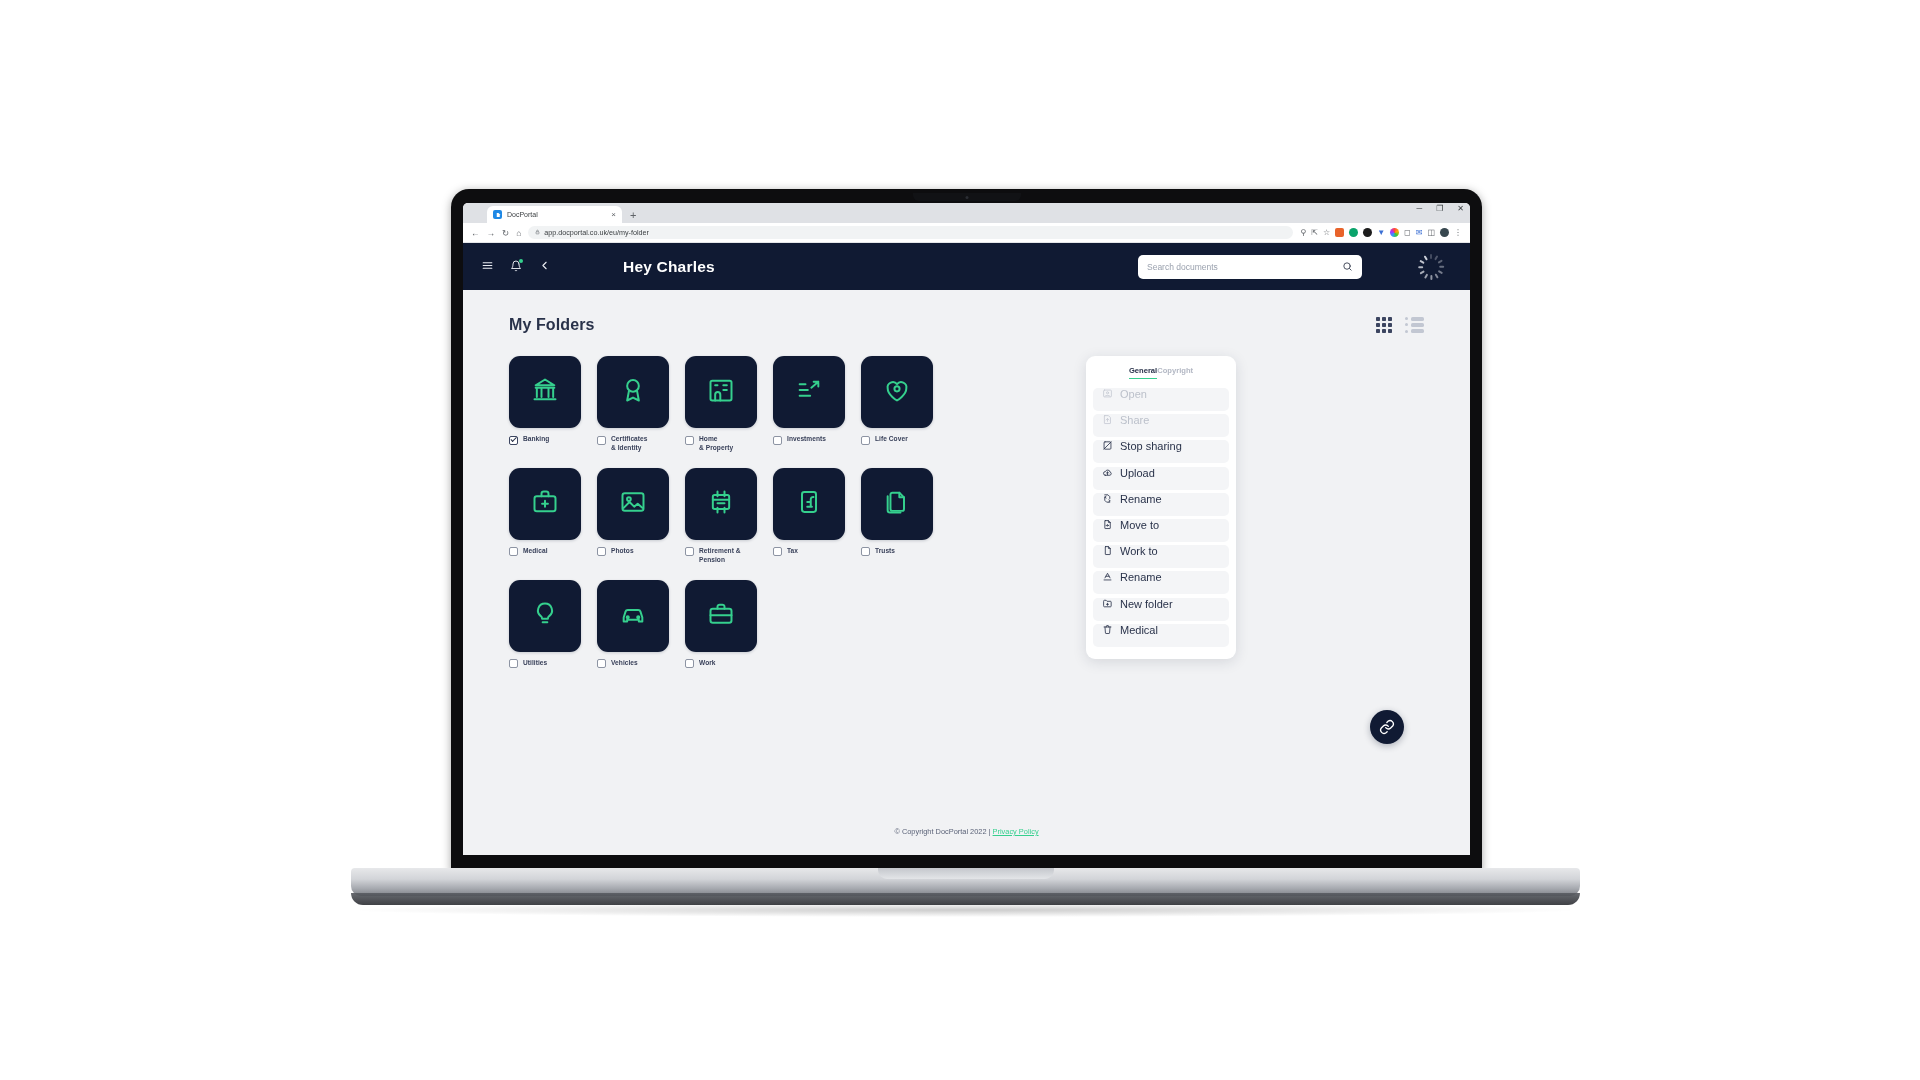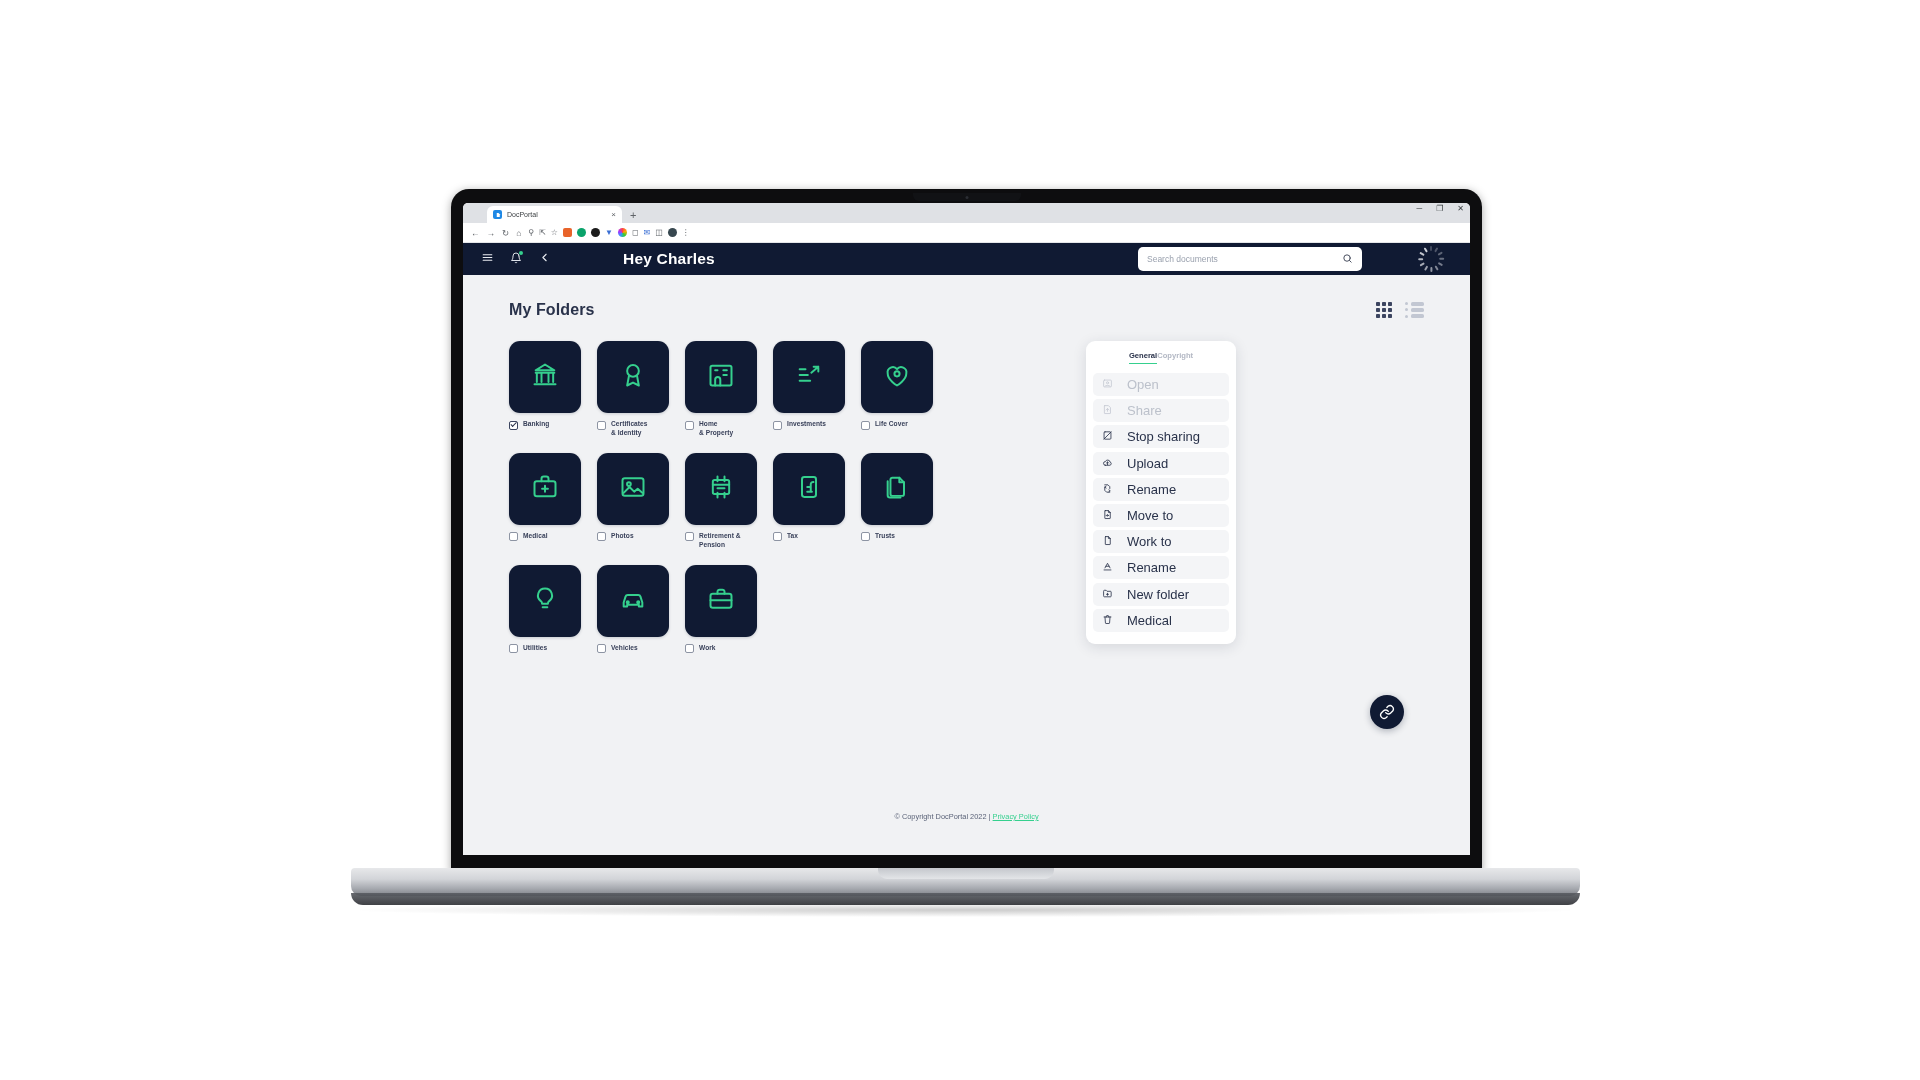--- a/index.html
+++ b/index.html
@@ -103,21 +103,21 @@
   }
   .lock-ico { font-size: 6.5px; color: #5f6368; }
   .ext-row { display: flex; align-items: center; gap: 5px; }
   .ext { width: 9px; height: 9px; border-radius: 2px; }
   .ext-g { font-size: 8px; color: #5f6368; }
 
   
   .app { height: 612px; background: #f1f2f4; position: relative; }
 
   .appbar {
-    height: 32px; background: #101a33;
+    height: 47px; background: #101a33;
     display: flex; align-items: center; padding: 0 18px; position: relative;
   }
   .appbar-ico { color: #e9ecf2; margin-right: 16px; cursor: pointer; position: relative; }
   .bell-dot {
     position: absolute; right: -1px; top: 1px;
     width: 4px; height: 4px; border-radius: 50%; background: #35d08e;
   }
   .app-title {
     color: #ffffff; font-size: 15.5px; font-weight: 700;
     margin-left: 56px; letter-spacing: .2px;
@@ -187,24 +187,24 @@
   .menu {
     width: 150px; background: #ffffff; border-radius: 9px;
     box-shadow: 0 3px 14px rgba(28,36,58,.13);
     padding: 8px 7px 9px 7px; height: fit-content;
     margin-left: 115px;
   }
   .menu-tabs { display: flex; justify-content: center; padding: 2px 0 9px 0; }
   .menu-tab { font-size: 7.6px; font-weight: 600; color: #b3b8c4; padding-bottom: 3px; cursor: pointer; }
   .menu-tab.active { color: #29324a; border-bottom: 1.6px solid #35d08e; }
   .menu-item {
-    display: flex; align-items: center; gap: 14px;
+    display: flex; align-items: flex-start; gap: 7px;
     height: 23px; padding: 0 9px; border-radius: 5px;
     background: #f4f5f7; margin-bottom: 3.2px;
-    font-size: 13px; color: #29324a; cursor: pointer;
+    font-size: 11px; color: #29324a; cursor: pointer;
   }
   .menu-item.disabled { color: #bcc1cb; cursor: default; }
   .menu-item svg { flex: 0 0 auto; }
 
   .fab {
     position: absolute; right: 66px; bottom: 118px;
     width: 34px; height: 34px; border-radius: 50%;
     background: #101a33; display: flex; align-items: center; justify-content: center;
     box-shadow: 0 2px 7px rgba(16,26,51,.3); cursor: pointer;
   }
@@ -243,20 +243,29 @@
         <span>❐</span>
         <span>✕</span>
       </div>
     </div>
 
     <div class="omnibar">
       <span class="nav-ico">←</span>
       <span class="nav-ico">→</span>
       <span class="nav-ico">↻</span>
       <span class="nav-ico">⌂</span>
+      <div class="url-pill">
+        <span class="lock-ico">
+          <svg width="5" height="6" viewBox="0 0 24 24" fill="none" stroke="#5f6368" stroke-width="2.4">
+            <rect x="5" y="11" width="14" height="10" rx="2"></rect>
+              <path d="M8 11V7a4 4 0 0 1 8 0v4"></path>
+          </svg>
+        </span>
+        <span>app.docportal.co.uk/eu/my-folder</span>
+      </div>
       <div class="ext-row">
         <span class="ext-g">⚲</span>
         <span class="ext-g">⇱</span>
         <span class="ext-g">☆</span>
         <span class="ext" style="background:#e8632a"></span>
         <span class="ext" style="background:#0aa36b;border-radius:50%"></span>
         <span class="ext" style="background:#1c1c1c;border-radius:50%"></span>
         <span class="ext-g" style="color:#3b6fd4">▼</span>
         <span class="ext" style="background:conic-gradient(#f44,#fa0,#3c3,#39f,#a3f,#f44);border-radius:50%"></span>
         <span class="ext-g">◻</span>

